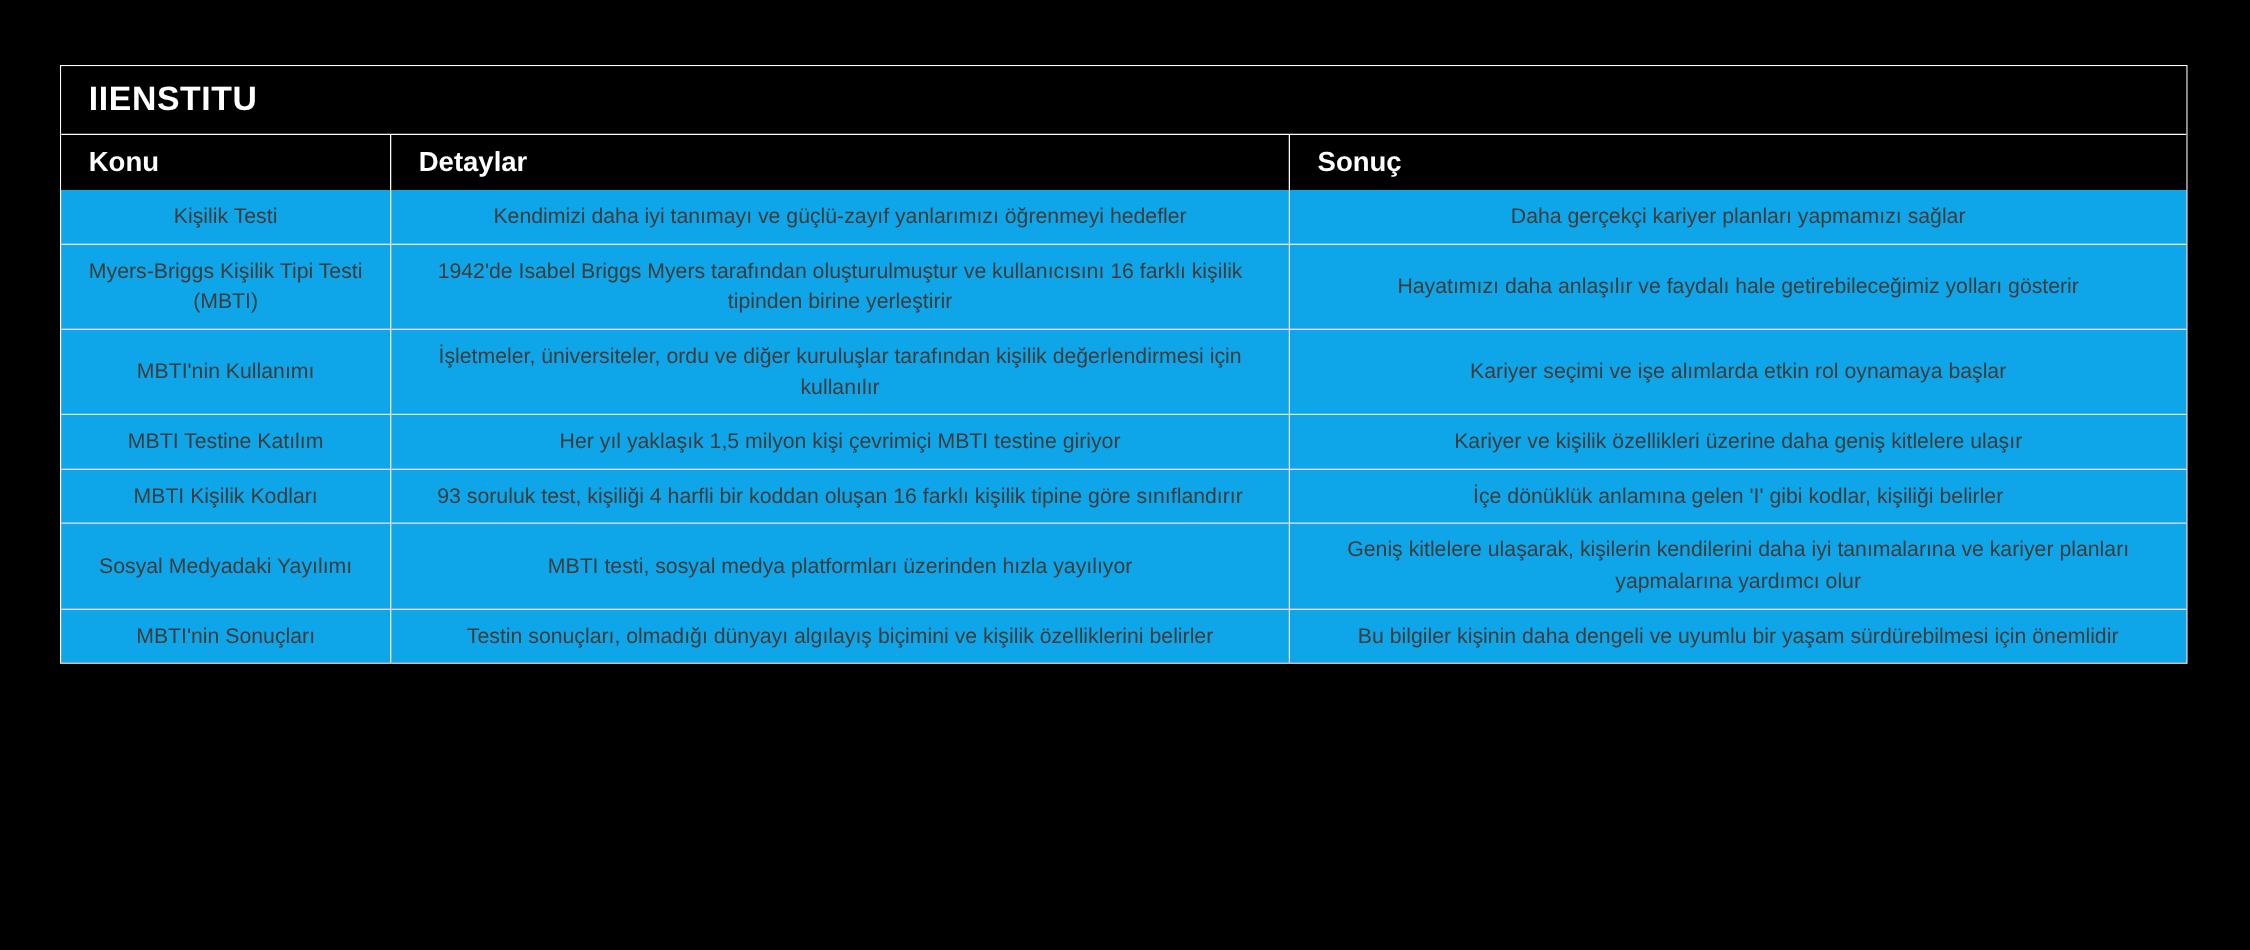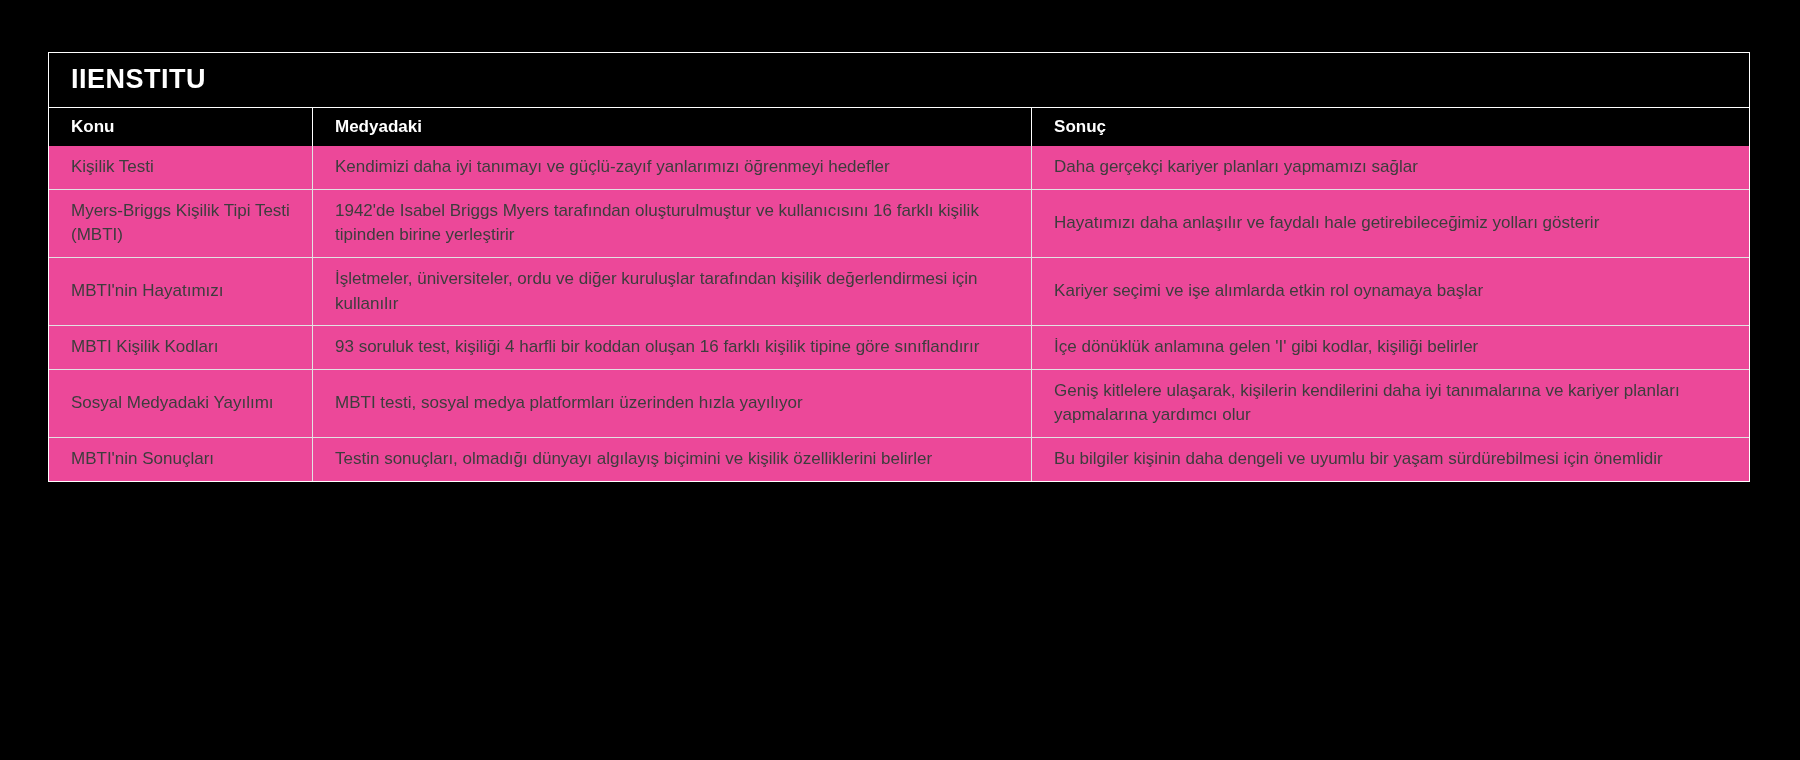--- a/index.html
+++ b/index.html
@@ -40,81 +40,87 @@
     border-collapse: collapse;
     table-layout: fixed;
   }
   col.c-konu    { width: 15.5%; }
   col.c-detay   { width: 42.3%; }
   col.c-sonuc   { width: 42.2%; }
   thead th {
     background: #000000;
     color: #ffffff;
     text-align: left;
-    font-size: 17px;
+    font-size: 22px;
     font-weight: bold;
     padding: 9px 22px;
     border-right: 1px solid #ffffff;
   }
   thead th:last-child { border-right: none; }
   tbody {
     background: #ffffff;
   }
   tbody td {
-    background: #ec4899;
+    background: #0ea5e9;
     color: #3d3d3d;
     font-size: 17px;
     line-height: 1.45;
     vertical-align: middle;
     padding: 9px 22px;
     border-top: 1px solid #e2e2e2;
     border-right: 1px solid #e2e2e2;
     word-wrap: break-word;
+    text-align: center;
   }
   tbody tr:first-child td { border-top: none; }
   tbody td:last-child { border-right: none; }
 </style>
 </head>
 <body>
 
 <div class="page">
   <div class="table-card">
     <div class="title-bar">IIENSTITU</div>
     <table class="data-table">
       <colgroup>
         <col class="c-konu">
         <col class="c-detay">
         <col class="c-sonuc">
       </colgroup>
       <thead>
         <tr>
           <th>Konu</th>
-          <th>Medyadaki</th>
+          <th>Detaylar</th>
           <th>Sonuç</th>
         </tr>
       </thead>
       <tbody id="table-body">
   <tr>
     <td>Kişilik Testi</td>
     <td>Kendimizi daha iyi tanımayı ve güçlü-zayıf yanlarımızı öğrenmeyi hedefler</td>
     <td>Daha gerçekçi kariyer planları yapmamızı sağlar</td>
   </tr>
 
   <tr>
     <td>Myers-Briggs Kişilik Tipi Testi (MBTI)</td>
     <td>1942'de Isabel Briggs Myers tarafından oluşturulmuştur ve kullanıcısını 16 farklı kişilik tipinden birine yerleştirir</td>
     <td>Hayatımızı daha anlaşılır ve faydalı hale getirebileceğimiz yolları gösterir</td>
   </tr>
 
   <tr>
-    <td>MBTI'nin Hayatımızı</td>
+    <td>MBTI'nin Kullanımı</td>
     <td>İşletmeler, üniversiteler, ordu ve diğer kuruluşlar tarafından kişilik değerlendirmesi için kullanılır</td>
     <td>Kariyer seçimi ve işe alımlarda etkin rol oynamaya başlar</td>
   </tr>
 
+  <tr>
+    <td>MBTI Testine Katılım</td>
+    <td>Her yıl yaklaşık 1,5 milyon kişi çevrimiçi MBTI testine giriyor</td>
+    <td>Kariyer ve kişilik özellikleri üzerine daha geniş kitlelere ulaşır</td>
+  </tr>
 
   <tr>
     <td>MBTI Kişilik Kodları</td>
     <td>93 soruluk test, kişiliği 4 harfli bir koddan oluşan 16 farklı kişilik tipine göre sınıflandırır</td>
     <td>İçe dönüklük anlamına gelen 'I' gibi kodlar, kişiliği belirler</td>
   </tr>
 
 
   <tr>
     <td>Sosyal Medyadaki Yayılımı</td>

